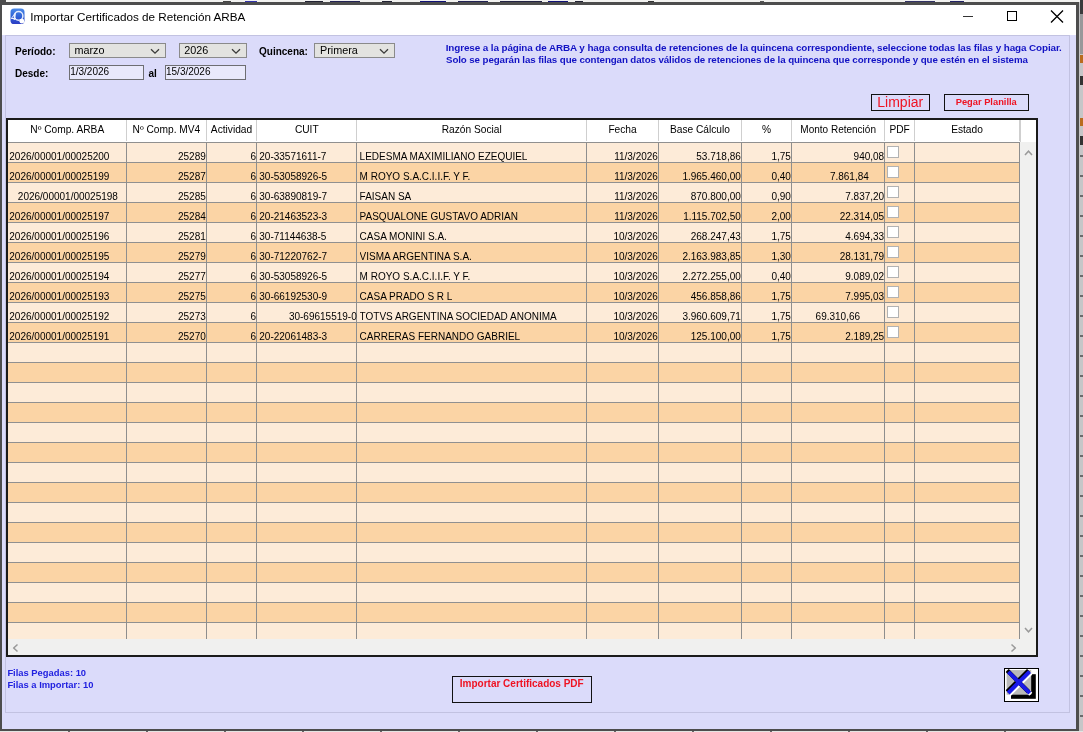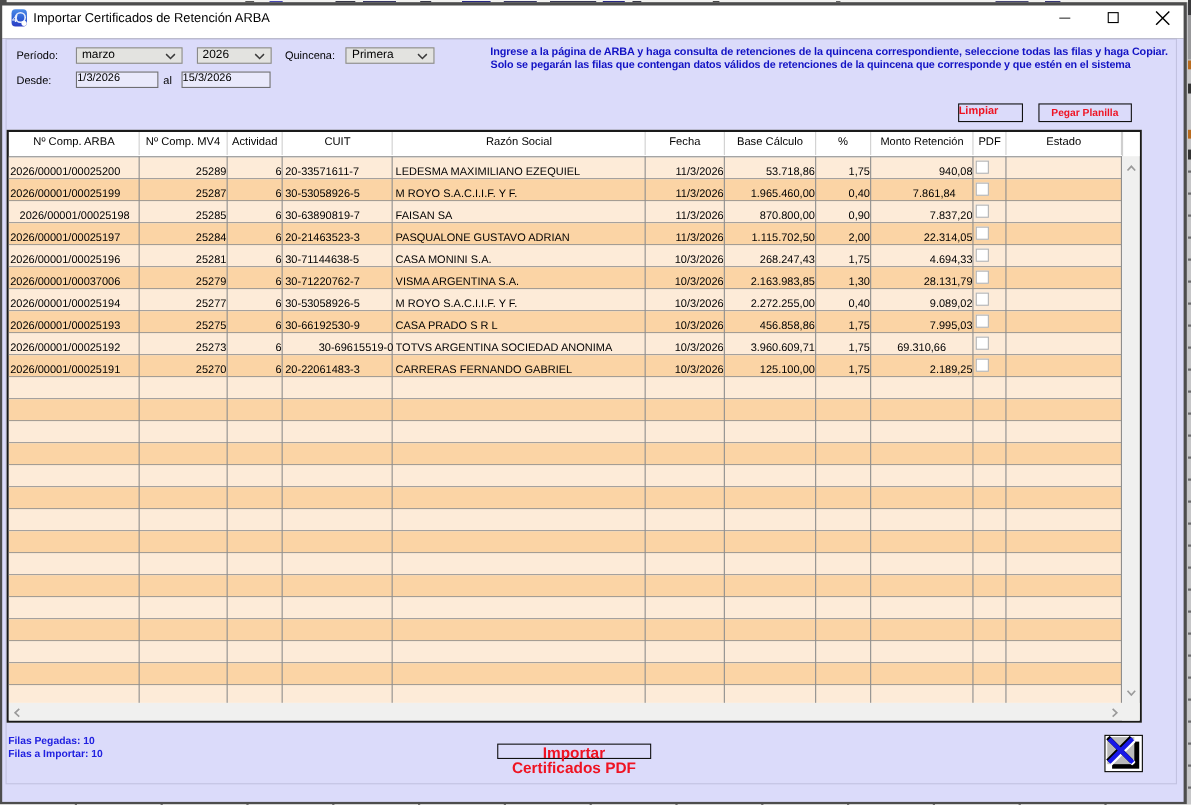--- a/index.html
+++ b/index.html
@@ -1,17 +1,17 @@
 <!DOCTYPE html>
 <html><head><meta charset="utf-8"><style>
 *{margin:0;padding:0;box-sizing:border-box}
 html,body{width:1083px;height:732px}
 body{position:relative;overflow:hidden;font-family:"Liberation Sans",sans-serif;background:#e8e8e8}
 .abs{position:absolute}
-.lbl{position:absolute;font-weight:normal;font-size:10px;color:#000}
+.lbl{position:absolute;font-weight:bold;font-size:10px;color:#000}
 .cell{position:absolute;font-size:10px;color:#000;white-space:nowrap;overflow:hidden}
 </style></head><body>
 <div class="abs" style="left:6px;top:0;width:1074px;height:2.3px;background:#f2f2f0"></div>
 <div class="abs" style="left:223px;top:0.5px;width:8px;height:1.3px;background:#444"></div>
 <div class="abs" style="left:245px;top:0.5px;width:12px;height:1.3px;background:#33a"></div>
 <div class="abs" style="left:305px;top:0.5px;width:18px;height:1.3px;background:#223"></div>
 <div class="abs" style="left:330px;top:0.5px;width:30px;height:1.3px;background:#225"></div>
 <div class="abs" style="left:382px;top:0.5px;width:10px;height:1.3px;background:#223"></div>
 <div class="abs" style="left:420px;top:0.5px;width:26px;height:1.3px;background:#117"></div>
 <div class="abs" style="left:458px;top:0.5px;width:30px;height:1.3px;background:#225"></div>
@@ -107,21 +107,21 @@
 <div class="abs" style="left:178.50px;top:43.20px;width:68.00px;height:15.30px;background:#e3e3e0;border:1px solid #8a8a8a;font-size:10.8px;line-height:13.30px;padding-left:4.7px;color:#000">2026<svg style="position:absolute;right:5px;top:3.7px" width="10" height="7" viewBox="0 0 10 7">
       <path d="M1 1.2 L5 5.2 L9 1.2" fill="none" stroke="#3a3a3a" stroke-width="1.3"></path>
     </svg></div>
 <div class="abs" style="left:314.30px;top:43.20px;width:80.70px;height:15.30px;background:#e3e3e0;border:1px solid #8a8a8a;font-size:10.8px;line-height:13.30px;padding-left:4.7px;color:#000">Primera<svg style="position:absolute;right:5px;top:3.7px" width="10" height="7" viewBox="0 0 10 7">
       <path d="M1 1.2 L5 5.2 L9 1.2" fill="none" stroke="#3a3a3a" stroke-width="1.3"></path>
     </svg></div>
 <div class="abs" style="left:68.70px;top:65.30px;width:75.50px;height:15.00px;background:#e9e9fb;border:1.5px solid #6e6e72;font-size:10px;line-height:12.40px;padding-left:0.5px;color:#000">1/3/2026</div>
 <div class="abs" style="left:164.50px;top:65.30px;width:81.00px;height:15.00px;background:#e9e9fb;border:1.5px solid #6e6e72;font-size:10px;line-height:12.40px;padding-left:0.5px;color:#000">15/3/2026</div>
 <div class="abs" style="left:445.7px;top:41.9px;font-size:9.9px;font-weight:bold;color:#1212c4;white-space:nowrap;letter-spacing:-0.1px">Ingrese a la página de ARBA y haga consulta de retenciones de la quincena correspondiente, seleccione todas las filas y haga Copiar.</div>
 <div class="abs" style="left:445.7px;top:54.3px;font-size:9.9px;font-weight:bold;color:#1212c4;white-space:nowrap;letter-spacing:-0.1px;transform:scaleX(0.986);transform-origin:left top">Solo se pegarán las filas que contengan datos válidos de retenciones de la quincena que corresponde y que estén en el sistema</div>
-<div class="abs" style="left:870.50px;top:93.80px;width:59.50px;height:17.30px;border:1.6px solid #111;font-size:10px;font-weight:bold;color:#ef1322;text-align:left;line-height:14.10px">Limpiar</div>
+<div class="abs" style="left:870.50px;top:93.80px;width:59.50px;height:17.30px;border:1.6px solid #111;font-size:14px;font-weight:normal;color:#ef1322;text-align:center;line-height:14.10px">Limpiar</div>
 <div class="abs" style="left:943.50px;top:93.80px;width:85.50px;height:17.30px;border:1.6px solid #111;font-size:9.3px;font-weight:bold;color:#ef1322;text-align:center;line-height:14.10px">Pegar Planilla</div>
 <div class="abs" style="left:6px;top:117.9px;width:1032.4px;height:539px;border:2px solid #1a1a1a;background:#fff"></div>
 <div class="abs" style="left:8.00px;top:142.50px;width:1011.50px;height:20.00px;background:#fdebd8;border-bottom:1px solid #909090;"></div>
 <div class="abs" style="left:8.00px;top:162.50px;width:1011.50px;height:20.00px;background:#fbd4a5;border-bottom:1px solid #909090;"></div>
 <div class="abs" style="left:8.00px;top:182.50px;width:1011.50px;height:20.00px;background:#fdebd8;border-bottom:1px solid #909090;"></div>
 <div class="abs" style="left:8.00px;top:202.50px;width:1011.50px;height:20.00px;background:#fbd4a5;border-bottom:1px solid #909090;"></div>
 <div class="abs" style="left:8.00px;top:222.50px;width:1011.50px;height:20.00px;background:#fdebd8;border-bottom:1px solid #909090;"></div>
 <div class="abs" style="left:8.00px;top:242.50px;width:1011.50px;height:20.00px;background:#fbd4a5;border-bottom:1px solid #909090;"></div>
 <div class="abs" style="left:8.00px;top:262.50px;width:1011.50px;height:20.00px;background:#fdebd8;border-bottom:1px solid #909090;"></div>
 <div class="abs" style="left:8.00px;top:282.50px;width:1011.50px;height:20.00px;background:#fbd4a5;border-bottom:1px solid #909090;"></div>
@@ -219,21 +219,21 @@
 <div class="cell" style="left:9.30px;top:230.90px;width:117.20px;text-align:left">2026/00001/00025196</div>
 <div class="cell" style="left:126.50px;top:230.90px;width:79.30px;text-align:right">25281</div>
 <div class="cell" style="left:206.40px;top:230.90px;width:49.70px;text-align:right">6</div>
 <div class="cell" style="left:259.30px;top:230.90px;width:97.60px;text-align:left">30-71144638-5</div>
 <div class="cell" style="left:359.60px;top:230.90px;width:227.00px;text-align:left">CASA MONINI S.A.</div>
 <div class="cell" style="left:586.60px;top:230.90px;width:71.30px;text-align:right">10/3/2026</div>
 <div class="cell" style="left:658.50px;top:230.90px;width:82.30px;text-align:right">268.247,43</div>
 <div class="cell" style="left:741.40px;top:230.90px;width:49.50px;text-align:right">1,75</div>
 <div class="cell" style="left:791.50px;top:230.90px;width:92.70px;text-align:right">4.694,33</div>
 <div class="abs" style="left:887.3px;top:226.20px;width:12px;height:12px;background:#fff;border:1px solid #b2b2b2"></div>
-<div class="cell" style="left:9.30px;top:250.90px;width:117.20px;text-align:left">2026/00001/00037006</div>
+<div class="cell" style="left:9.30px;top:250.90px;width:117.20px;text-align:left">2026/00001/00025195</div>
 <div class="cell" style="left:126.50px;top:250.90px;width:79.30px;text-align:right">25279</div>
 <div class="cell" style="left:206.40px;top:250.90px;width:49.70px;text-align:right">6</div>
 <div class="cell" style="left:259.30px;top:250.90px;width:97.60px;text-align:left">30-71220762-7</div>
 <div class="cell" style="left:359.60px;top:250.90px;width:227.00px;text-align:left">VISMA ARGENTINA S.A.</div>
 <div class="cell" style="left:586.60px;top:250.90px;width:71.30px;text-align:right">10/3/2026</div>
 <div class="cell" style="left:658.50px;top:250.90px;width:82.30px;text-align:right">2.163.983,85</div>
 <div class="cell" style="left:741.40px;top:250.90px;width:49.50px;text-align:right">1,30</div>
 <div class="cell" style="left:791.50px;top:250.90px;width:92.70px;text-align:right">28.131,79</div>
 <div class="abs" style="left:887.3px;top:246.20px;width:12px;height:12px;background:#fff;border:1px solid #b2b2b2"></div>
 <div class="cell" style="left:9.30px;top:270.90px;width:117.20px;text-align:left">2026/00001/00025194</div>
@@ -252,21 +252,21 @@
 <div class="cell" style="left:259.30px;top:290.90px;width:97.60px;text-align:left">30-66192530-9</div>
 <div class="cell" style="left:359.60px;top:290.90px;width:227.00px;text-align:left">CASA PRADO S R L</div>
 <div class="cell" style="left:586.60px;top:290.90px;width:71.30px;text-align:right">10/3/2026</div>
 <div class="cell" style="left:658.50px;top:290.90px;width:82.30px;text-align:right">456.858,86</div>
 <div class="cell" style="left:741.40px;top:290.90px;width:49.50px;text-align:right">1,75</div>
 <div class="cell" style="left:791.50px;top:290.90px;width:92.70px;text-align:right">7.995,03</div>
 <div class="abs" style="left:887.3px;top:286.20px;width:12px;height:12px;background:#fff;border:1px solid #b2b2b2"></div>
 <div class="cell" style="left:9.30px;top:310.90px;width:117.20px;text-align:left">2026/00001/00025192</div>
 <div class="cell" style="left:126.50px;top:310.90px;width:79.30px;text-align:right">25273</div>
 <div class="cell" style="left:206.40px;top:310.90px;width:49.70px;text-align:right">6</div>
-<div class="cell" style="left:260px;top:310.90px;width:97.60px;text-align:right">30-69615519-0</div>
+<div class="cell" style="left:274px;top:310.90px;width:97.60px;text-align:center">30-69615519-0</div>
 <div class="cell" style="left:359.60px;top:310.90px;width:227.00px;text-align:left">TOTVS ARGENTINA SOCIEDAD ANONIMA</div>
 <div class="cell" style="left:586.60px;top:310.90px;width:71.30px;text-align:right">10/3/2026</div>
 <div class="cell" style="left:658.50px;top:310.90px;width:82.30px;text-align:right">3.960.609,71</div>
 <div class="cell" style="left:741.40px;top:310.90px;width:49.50px;text-align:right">1,75</div>
 <div class="cell" style="left:791.50px;top:310.90px;width:92.70px;text-align:center">69.310,66</div>
 <div class="abs" style="left:887.3px;top:306.20px;width:12px;height:12px;background:#fff;border:1px solid #b2b2b2"></div>
 <div class="cell" style="left:9.30px;top:330.90px;width:117.20px;text-align:left">2026/00001/00025191</div>
 <div class="cell" style="left:126.50px;top:330.90px;width:79.30px;text-align:right">25270</div>
 <div class="cell" style="left:206.40px;top:330.90px;width:49.70px;text-align:right">6</div>
 <div class="cell" style="left:259.30px;top:330.90px;width:97.60px;text-align:left">20-22061483-3</div>
@@ -287,21 +287,21 @@
     <path d="M1 5 L4.5 1.2 L8 5" fill="none" stroke="#9a9a9a" stroke-width="1.5"></path>
   </svg>
 <svg class="abs" style="left:11.00px;top:644.50px;transform:rotate(-90deg)" width="9" height="6" viewBox="0 0 9 6">
     <path d="M1 5 L4.5 1.2 L8 5" fill="none" stroke="#9a9a9a" stroke-width="1.5"></path>
   </svg>
 <svg class="abs" style="left:1009.00px;top:644.50px;transform:rotate(90deg)" width="9" height="6" viewBox="0 0 9 6">
     <path d="M1 5 L4.5 1.2 L8 5" fill="none" stroke="#9a9a9a" stroke-width="1.5"></path>
   </svg>
 <div class="abs" style="left:7.4px;top:666.8px;font-size:9.4px;font-weight:bold;color:#2121e0;white-space:nowrap">Filas Pegadas: 10</div>
 <div class="abs" style="left:7.4px;top:679.2px;font-size:9.4px;font-weight:bold;color:#2121e0;white-space:nowrap">Filas a Importar: 10</div>
-<div class="abs" style="left:452.00px;top:675.70px;width:139.50px;height:14px;border:1.6px solid #111;font-size:14px;font-weight:bold;color:#ef1322;text-align:center;line-height:14.40px">Importar Certificados PDF</div>
+<div class="abs" style="left:452.00px;top:675.70px;width:139.50px;height:27px;border:1.6px solid #111;font-size:10px;font-weight:bold;color:#ef1322;text-align:center;line-height:14.40px">Importar Certificados PDF</div>
 <div class="abs" style="left:1004px;top:667.7px;width:34.6px;height:34.8px;background:#fff;border:1.9px solid #000">
 <svg class="abs" style="left:0;top:0" width="30.8" height="31" viewBox="0 0 30.8 31">
 <rect x="6" y="5.2" width="24.8" height="24.6" fill="#000"></rect>
 <rect x="1.6" y="1.1" width="24.6" height="24.6" fill="#b9b9b9"></rect>
 <g clip-path="url(#cx)">
         <defs>
           <clipPath id="cx">
             <rect x="0.4" y="0.1" width="27.2" height="26.8"></rect>
           </clipPath>
         </defs>

